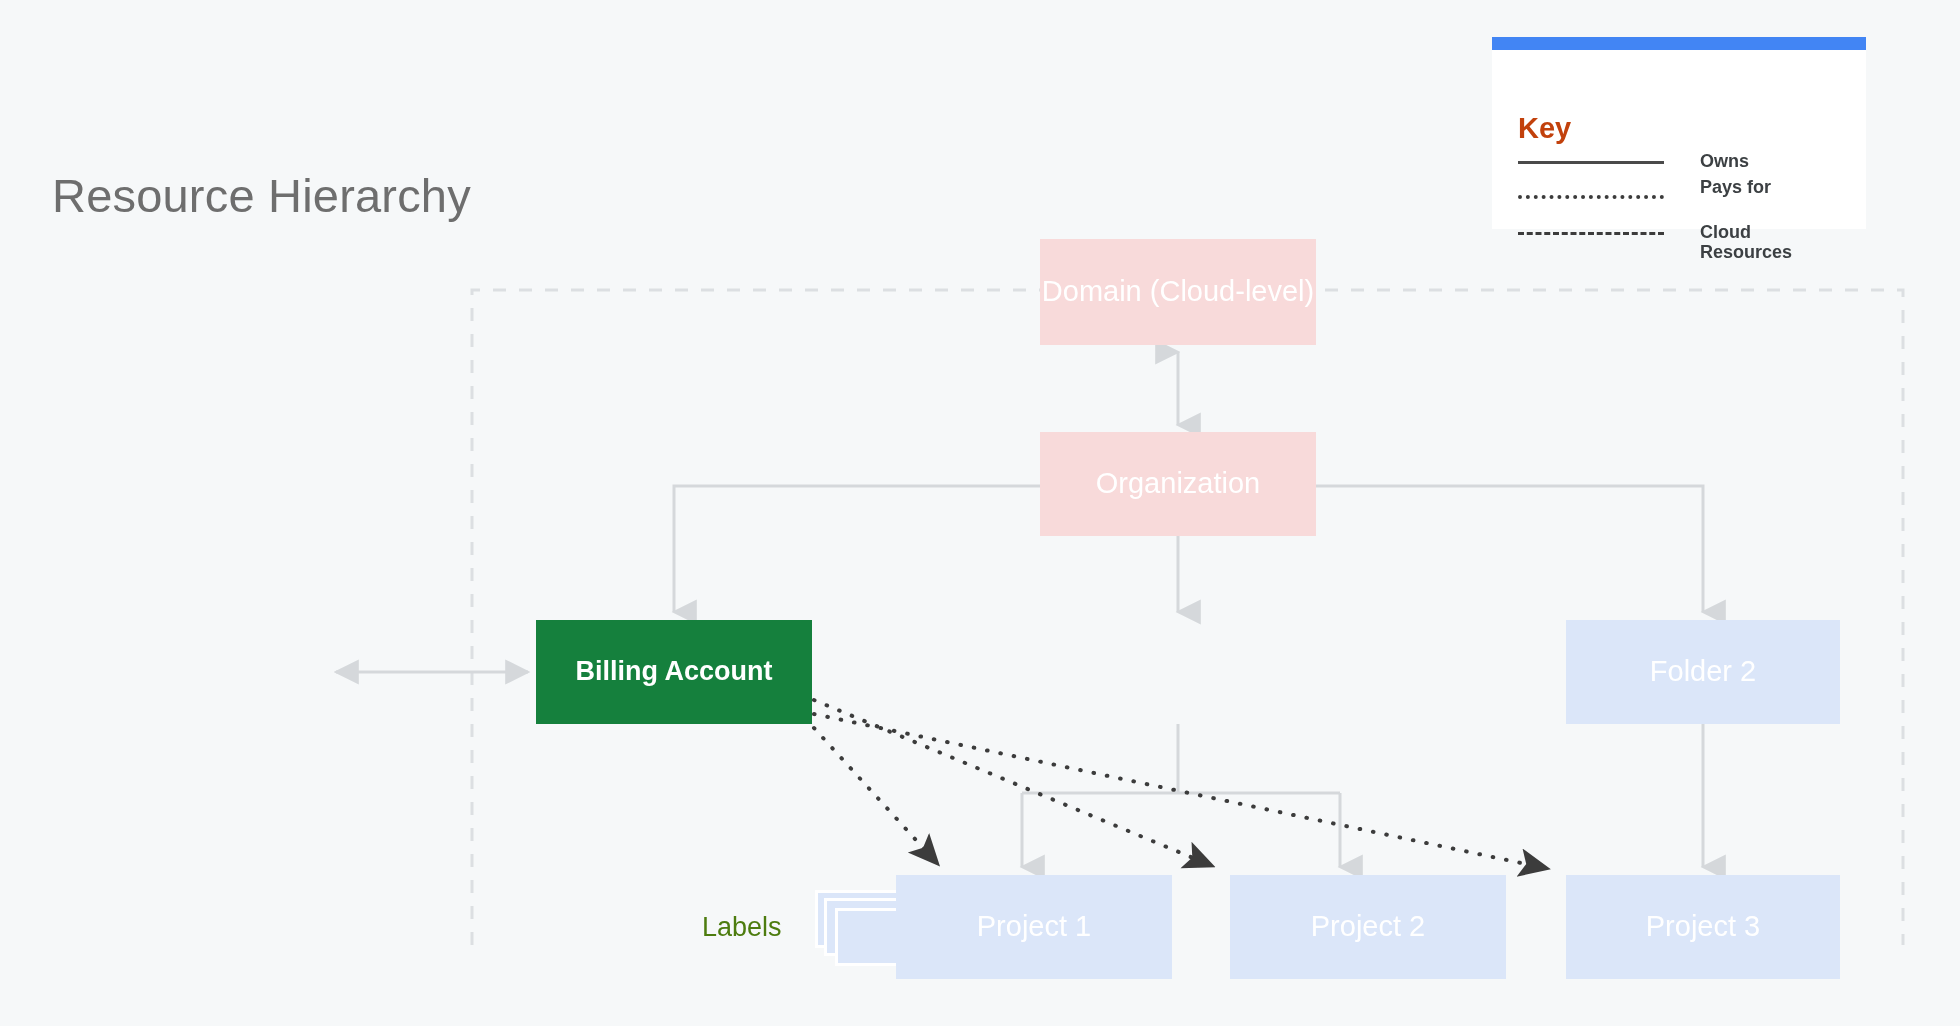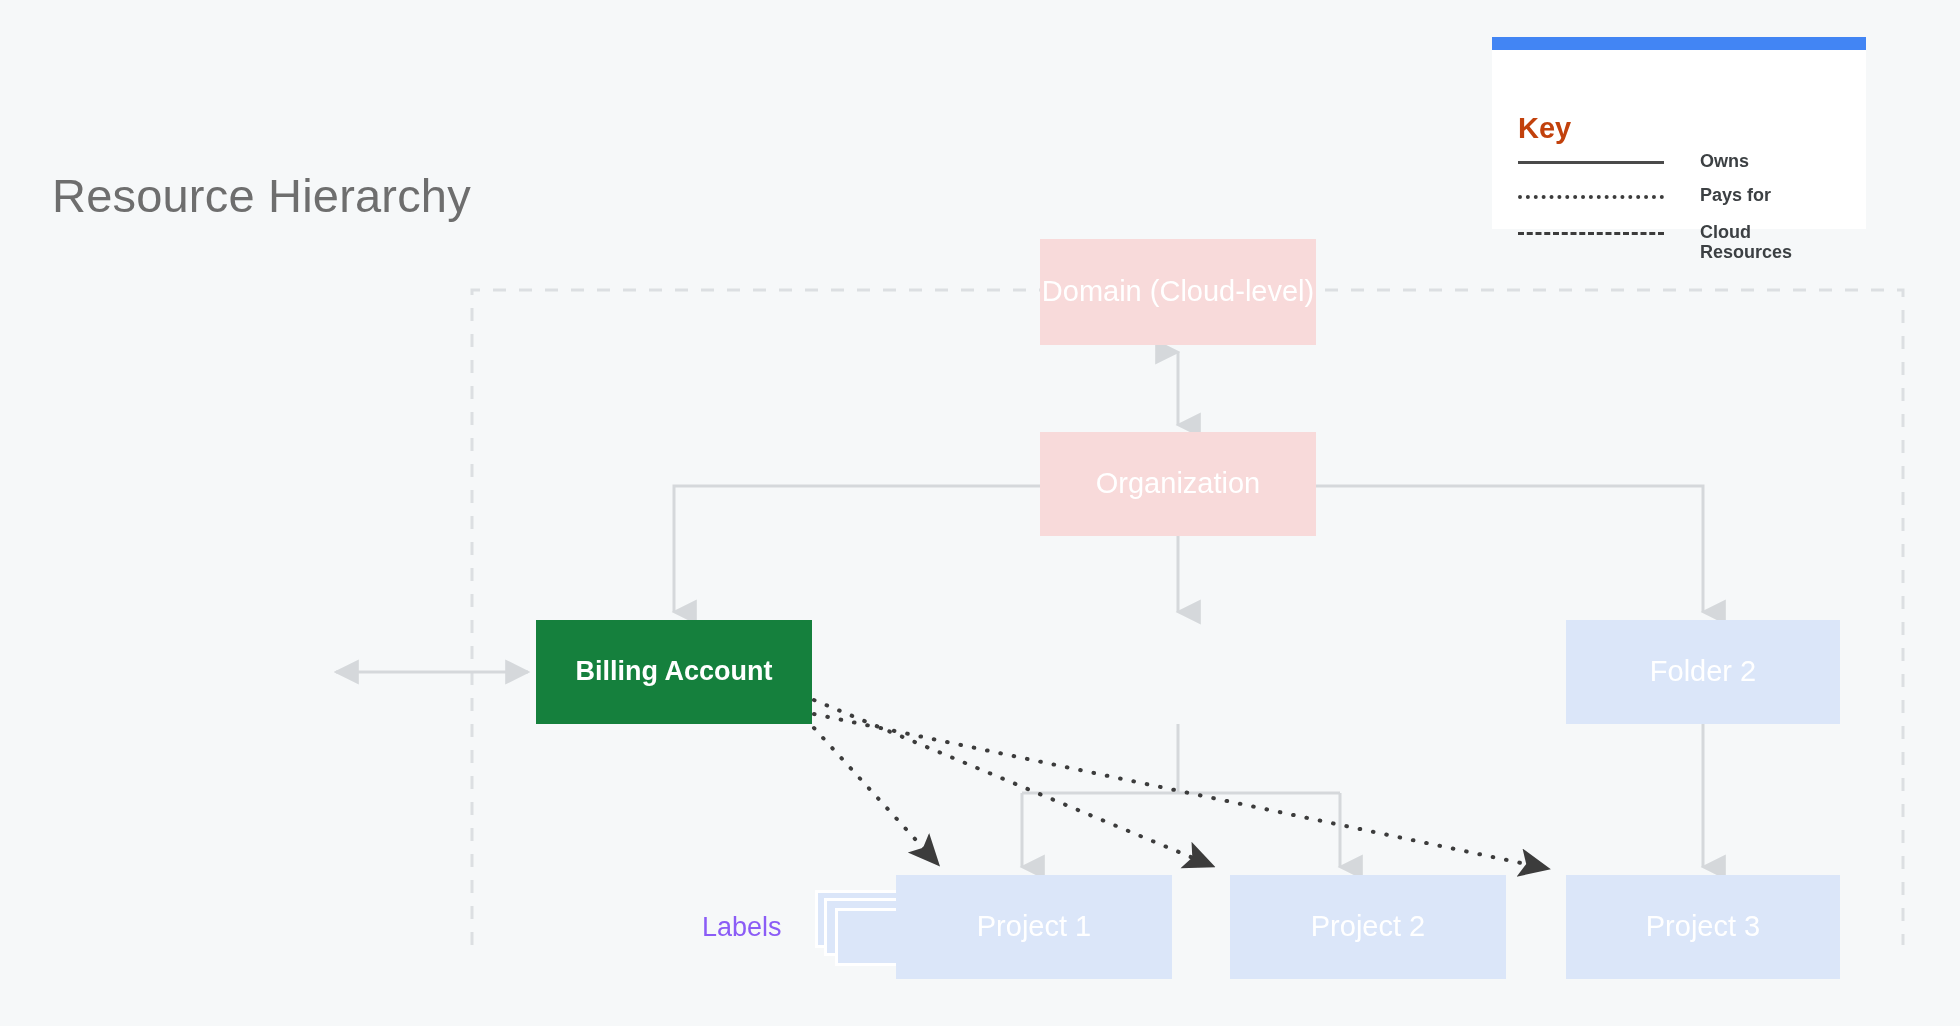--- a/index.html
+++ b/index.html
@@ -34,21 +34,21 @@
   .key-sample{position:absolute;left:0;width:146px;height:0;}
   .key-sample.solid{border-top:3px solid #4a4a4a;}
   .key-sample.dotted{border-top:4px dotted #3c3c3c;}
   .key-sample.dashed{border-top:3px dashed #3c3c3c;}
   .key-label{
     position:absolute;left:182px;
     font-size:18px;font-weight:700;color:#3c4043;line-height:1.12;
     white-space:pre-line;
   }
   .kr1 .key-sample{top:10px;} .kr1 .key-label{top:0px;}
-  .kr2 .key-sample{top:44px;} .kr2 .key-label{top:34px;}
+  .kr2 .key-sample{top:44px;} .kr2 .key-label{top:26px;}
   .kr3 .key-sample{top:81px;} .kr3 .key-label{top:71px;}
 
   
   .node{
     position:absolute;box-sizing:border-box;
     display:flex;align-items:center;justify-content:center;
     text-align:center;line-height:1.15;
   }
   .node-label{pointer-events:none;}
 
@@ -69,21 +69,21 @@
   #node-payments     {left:52px; top:620px;width:274px;height:104px;}
   #node-folder1      {left:1040px;top:620px;width:276px;height:104px;}
   #node-folder2      {left:1566px;top:620px;width:274px;height:104px;}
   #node-project1     {left:896px; top:875px;width:276px;height:104px;}
   #node-project2     {left:1230px;top:875px;width:276px;height:104px;}
   #node-project3     {left:1566px;top:875px;width:274px;height:104px;}
 
   
   .labels-text{
     position:absolute;left:702px;top:912px;
-    font-size:27px;color:#8b5cf6;white-space:nowrap;
+    font-size:27px;color:#4d7c0f;white-space:nowrap;
   }
   .labels-stack{position:absolute;left:815px;top:890px;width:116px;height:78px;}
   .labels-stack .card{
     position:absolute;width:96px;height:58px;
     background:#dbe6f9;border:3px solid #ffffff;box-sizing:border-box;
   }
   .labels-stack .c1{left:0px;top:0px;}
   .labels-stack .c2{left:9px;top:8px;}
   .labels-stack .c3{left:20px;top:18px;}
 </style>

